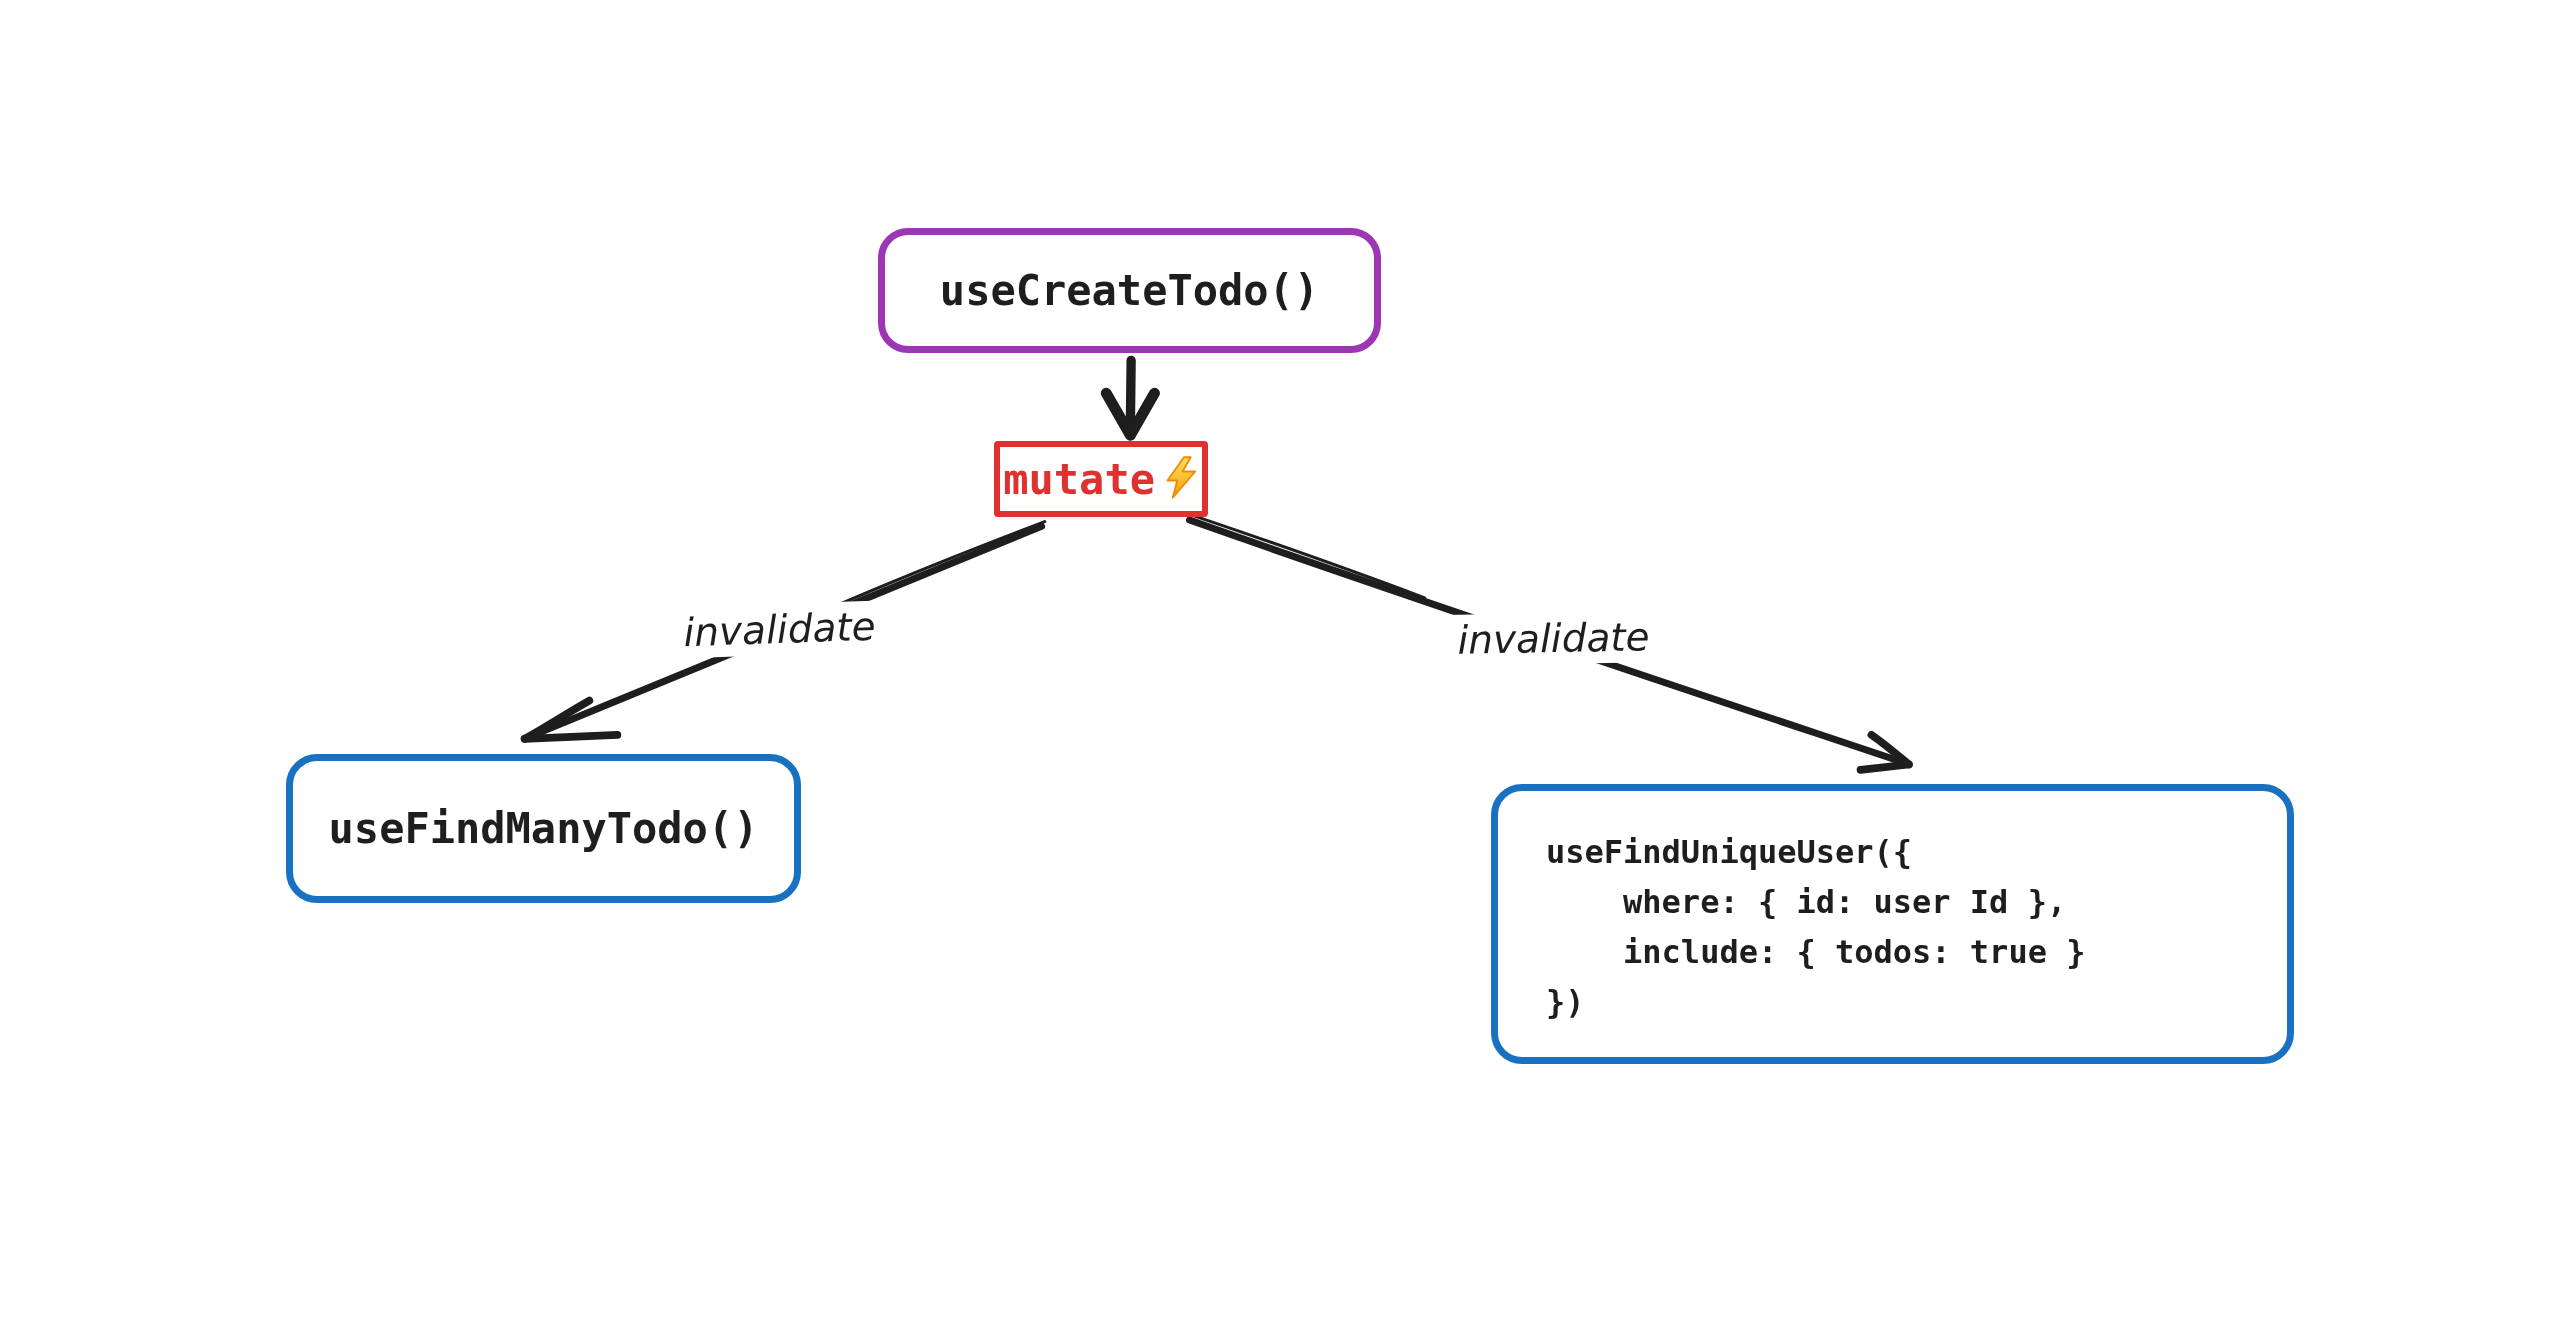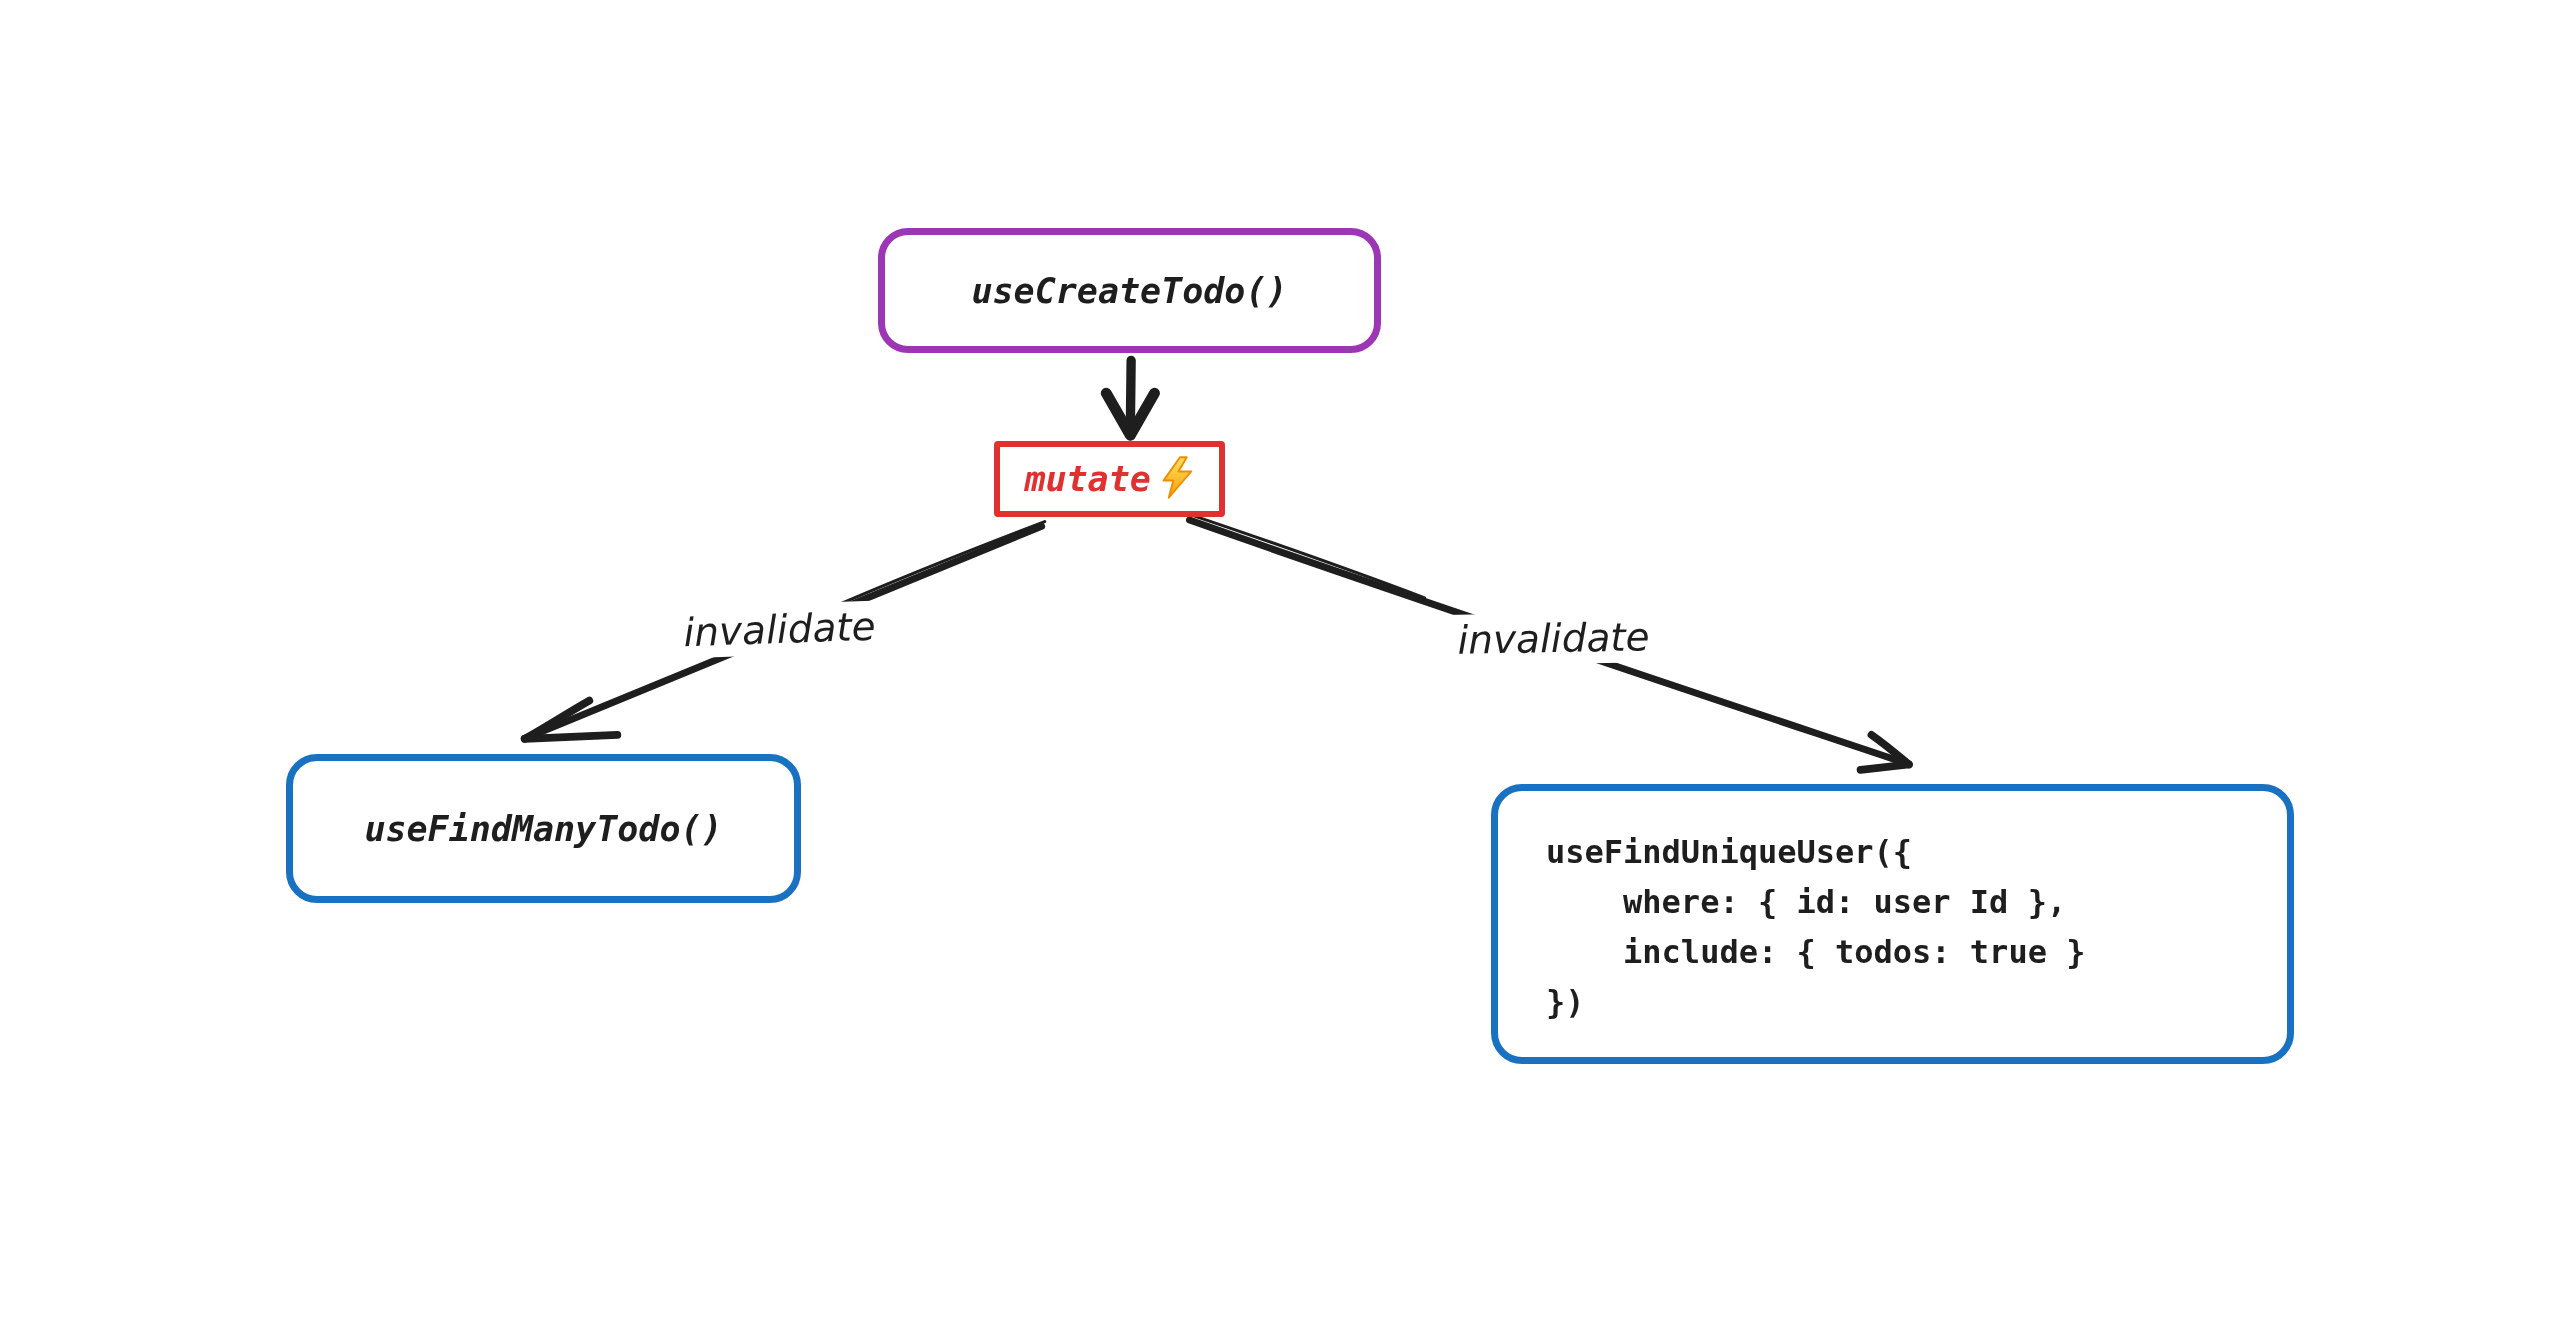--- a/index.html
+++ b/index.html
@@ -25,32 +25,31 @@
 
   .node{
     position:absolute;
     background:#ffffff;
     display:flex;align-items:center;justify-content:center;
     gap:7.8px;
   }
   .node-label{
     font-family:"DejaVu Sans Mono","Liberation Mono",monospace;
     font-weight:bold;
-    font-size:35px;
+    font-size:42px;
     color:var(--ink);
     white-space:nowrap;
-    font-style:italic;
   }
   .node.purple{
     left:878px;top:228px;width:503px;height:125px;
     border:7.8px solid var(--purple);
     border-radius:30px;
   }
   .node.red{
-    left:994px;top:441px;width:231px;height:76px;
+    left:994px;top:441px;width:214px;height:76px;
     border:6.2px solid var(--red);
     border-radius:3.9px;
   }
   .node.red .node-label{color:var(--red);}
   .node.blue{
     border:7.8px solid var(--blue);
     border-radius:31px;
   }
   .node.blue.left-box{left:286px;top:754px;width:515px;height:149px;}
   .node.blue.mid-box{left:828px;top:950px;width:519px;height:153px;}

